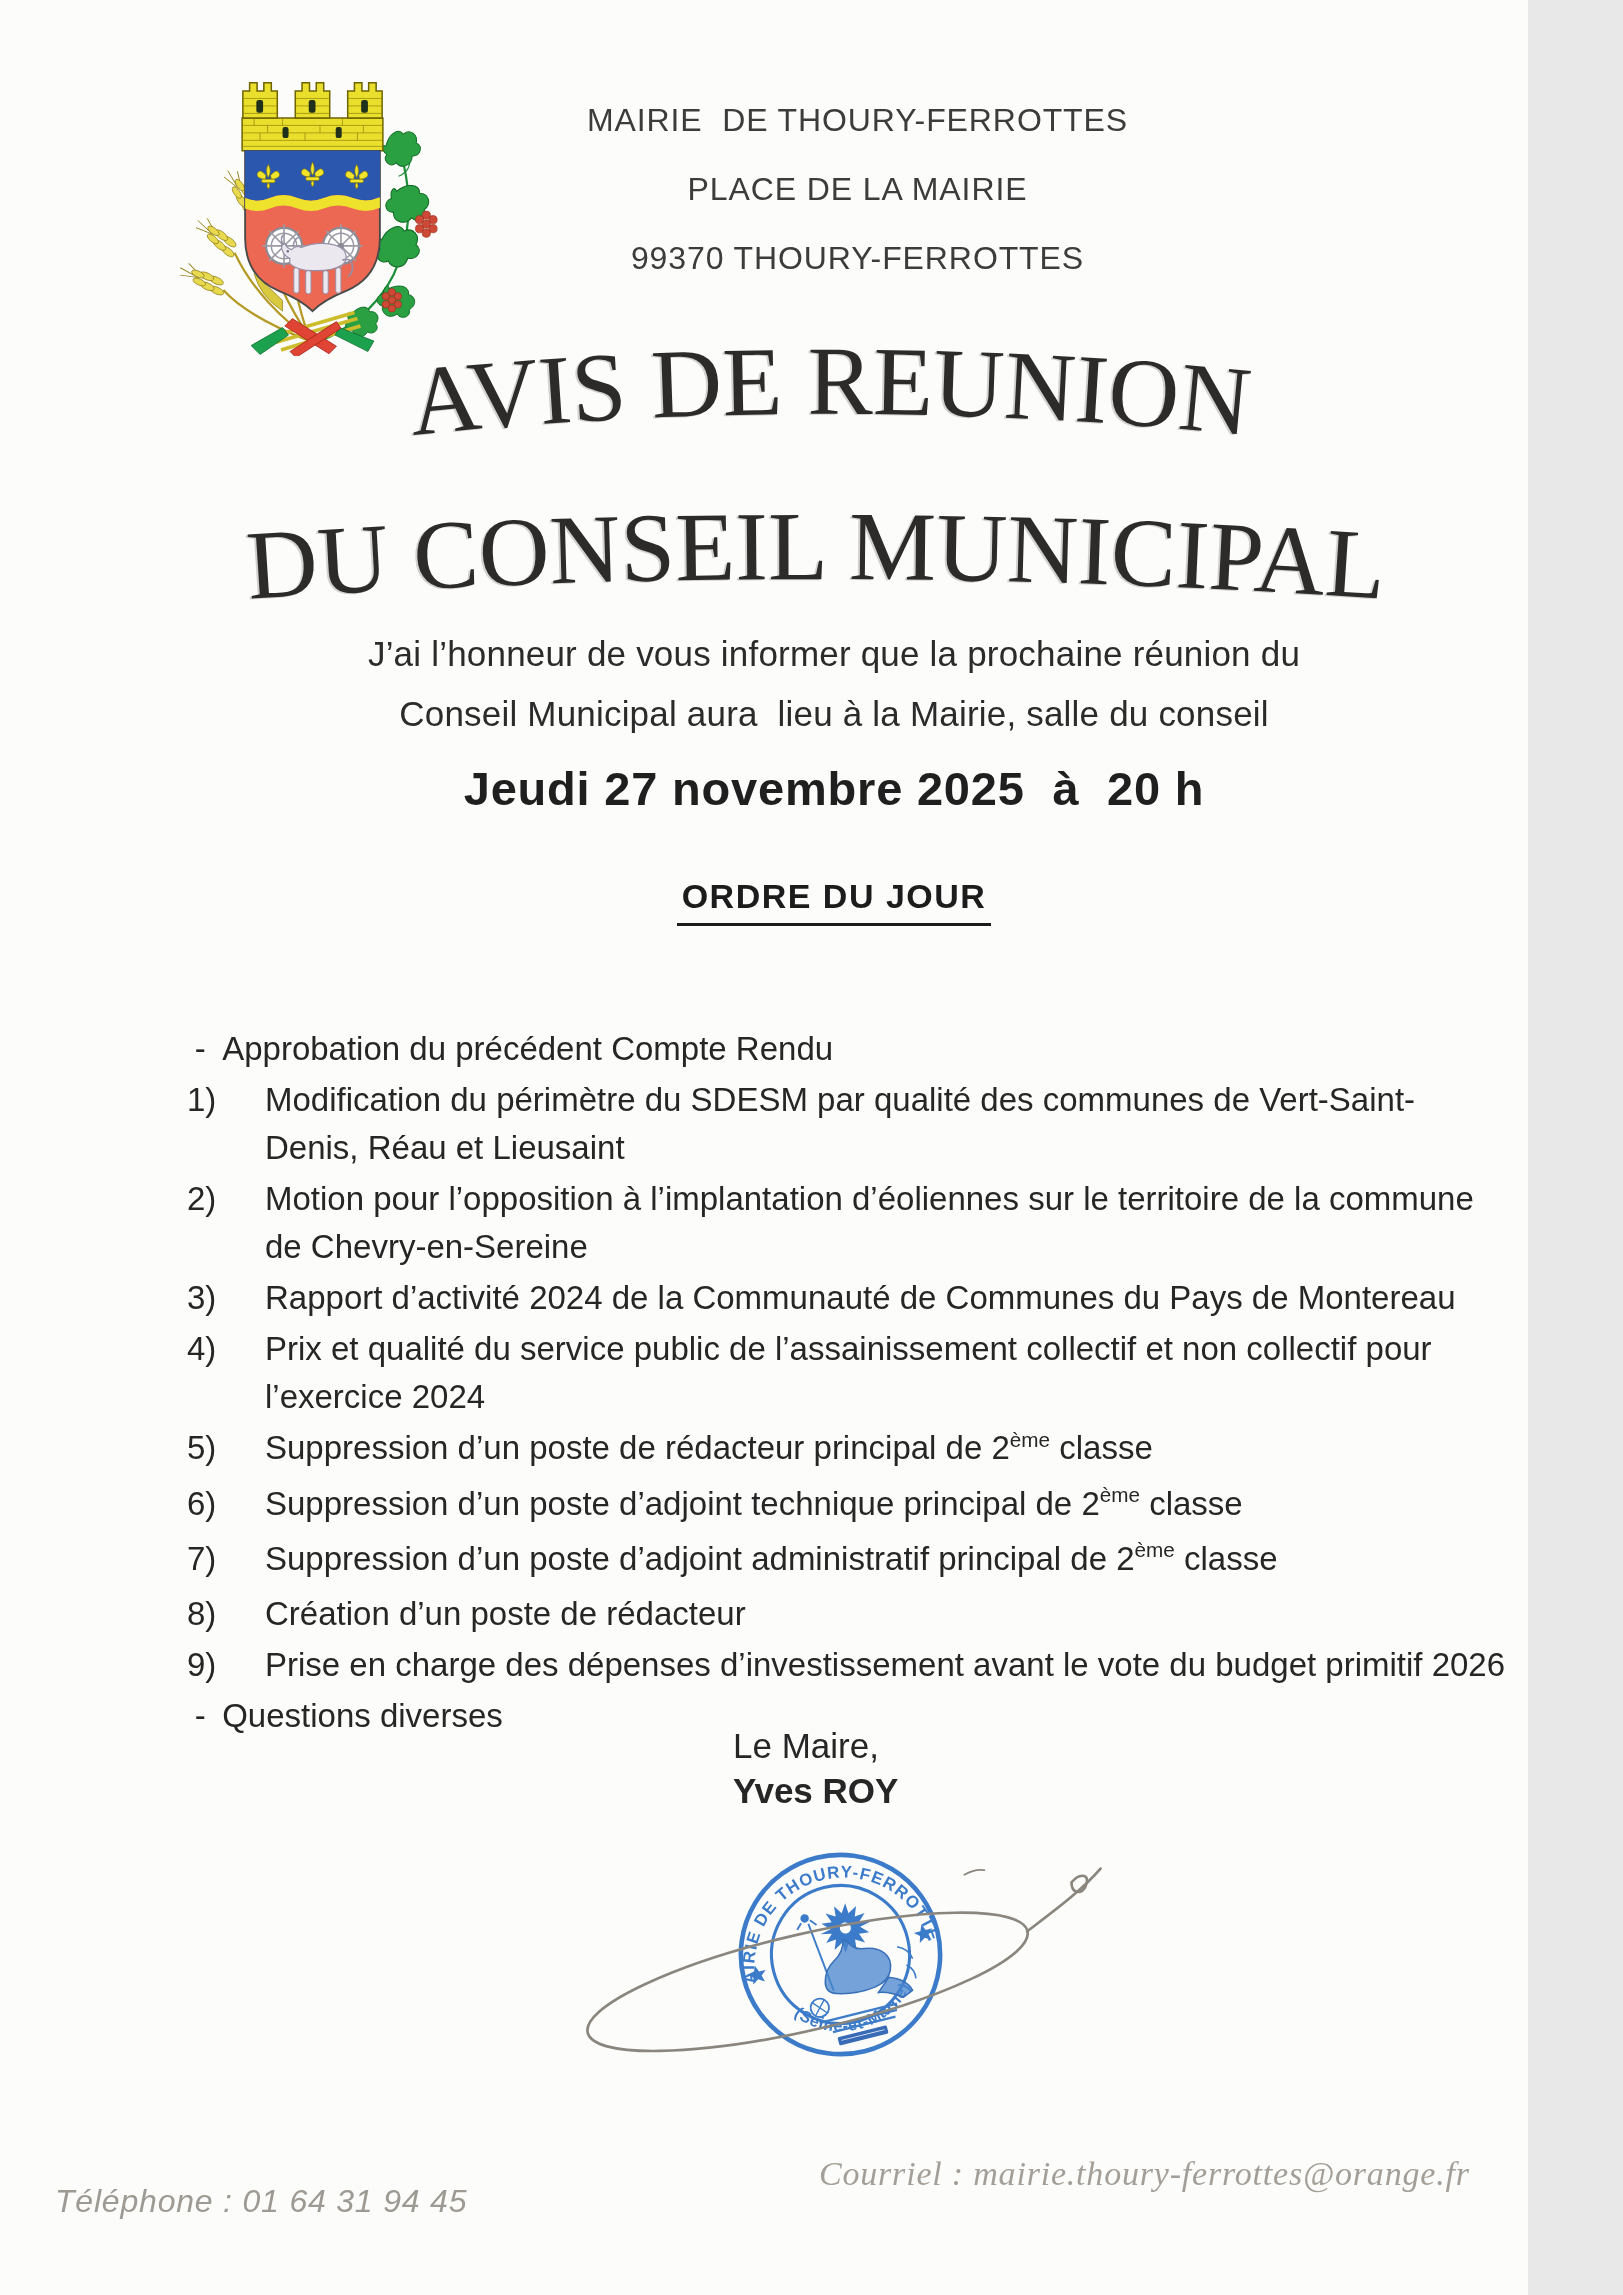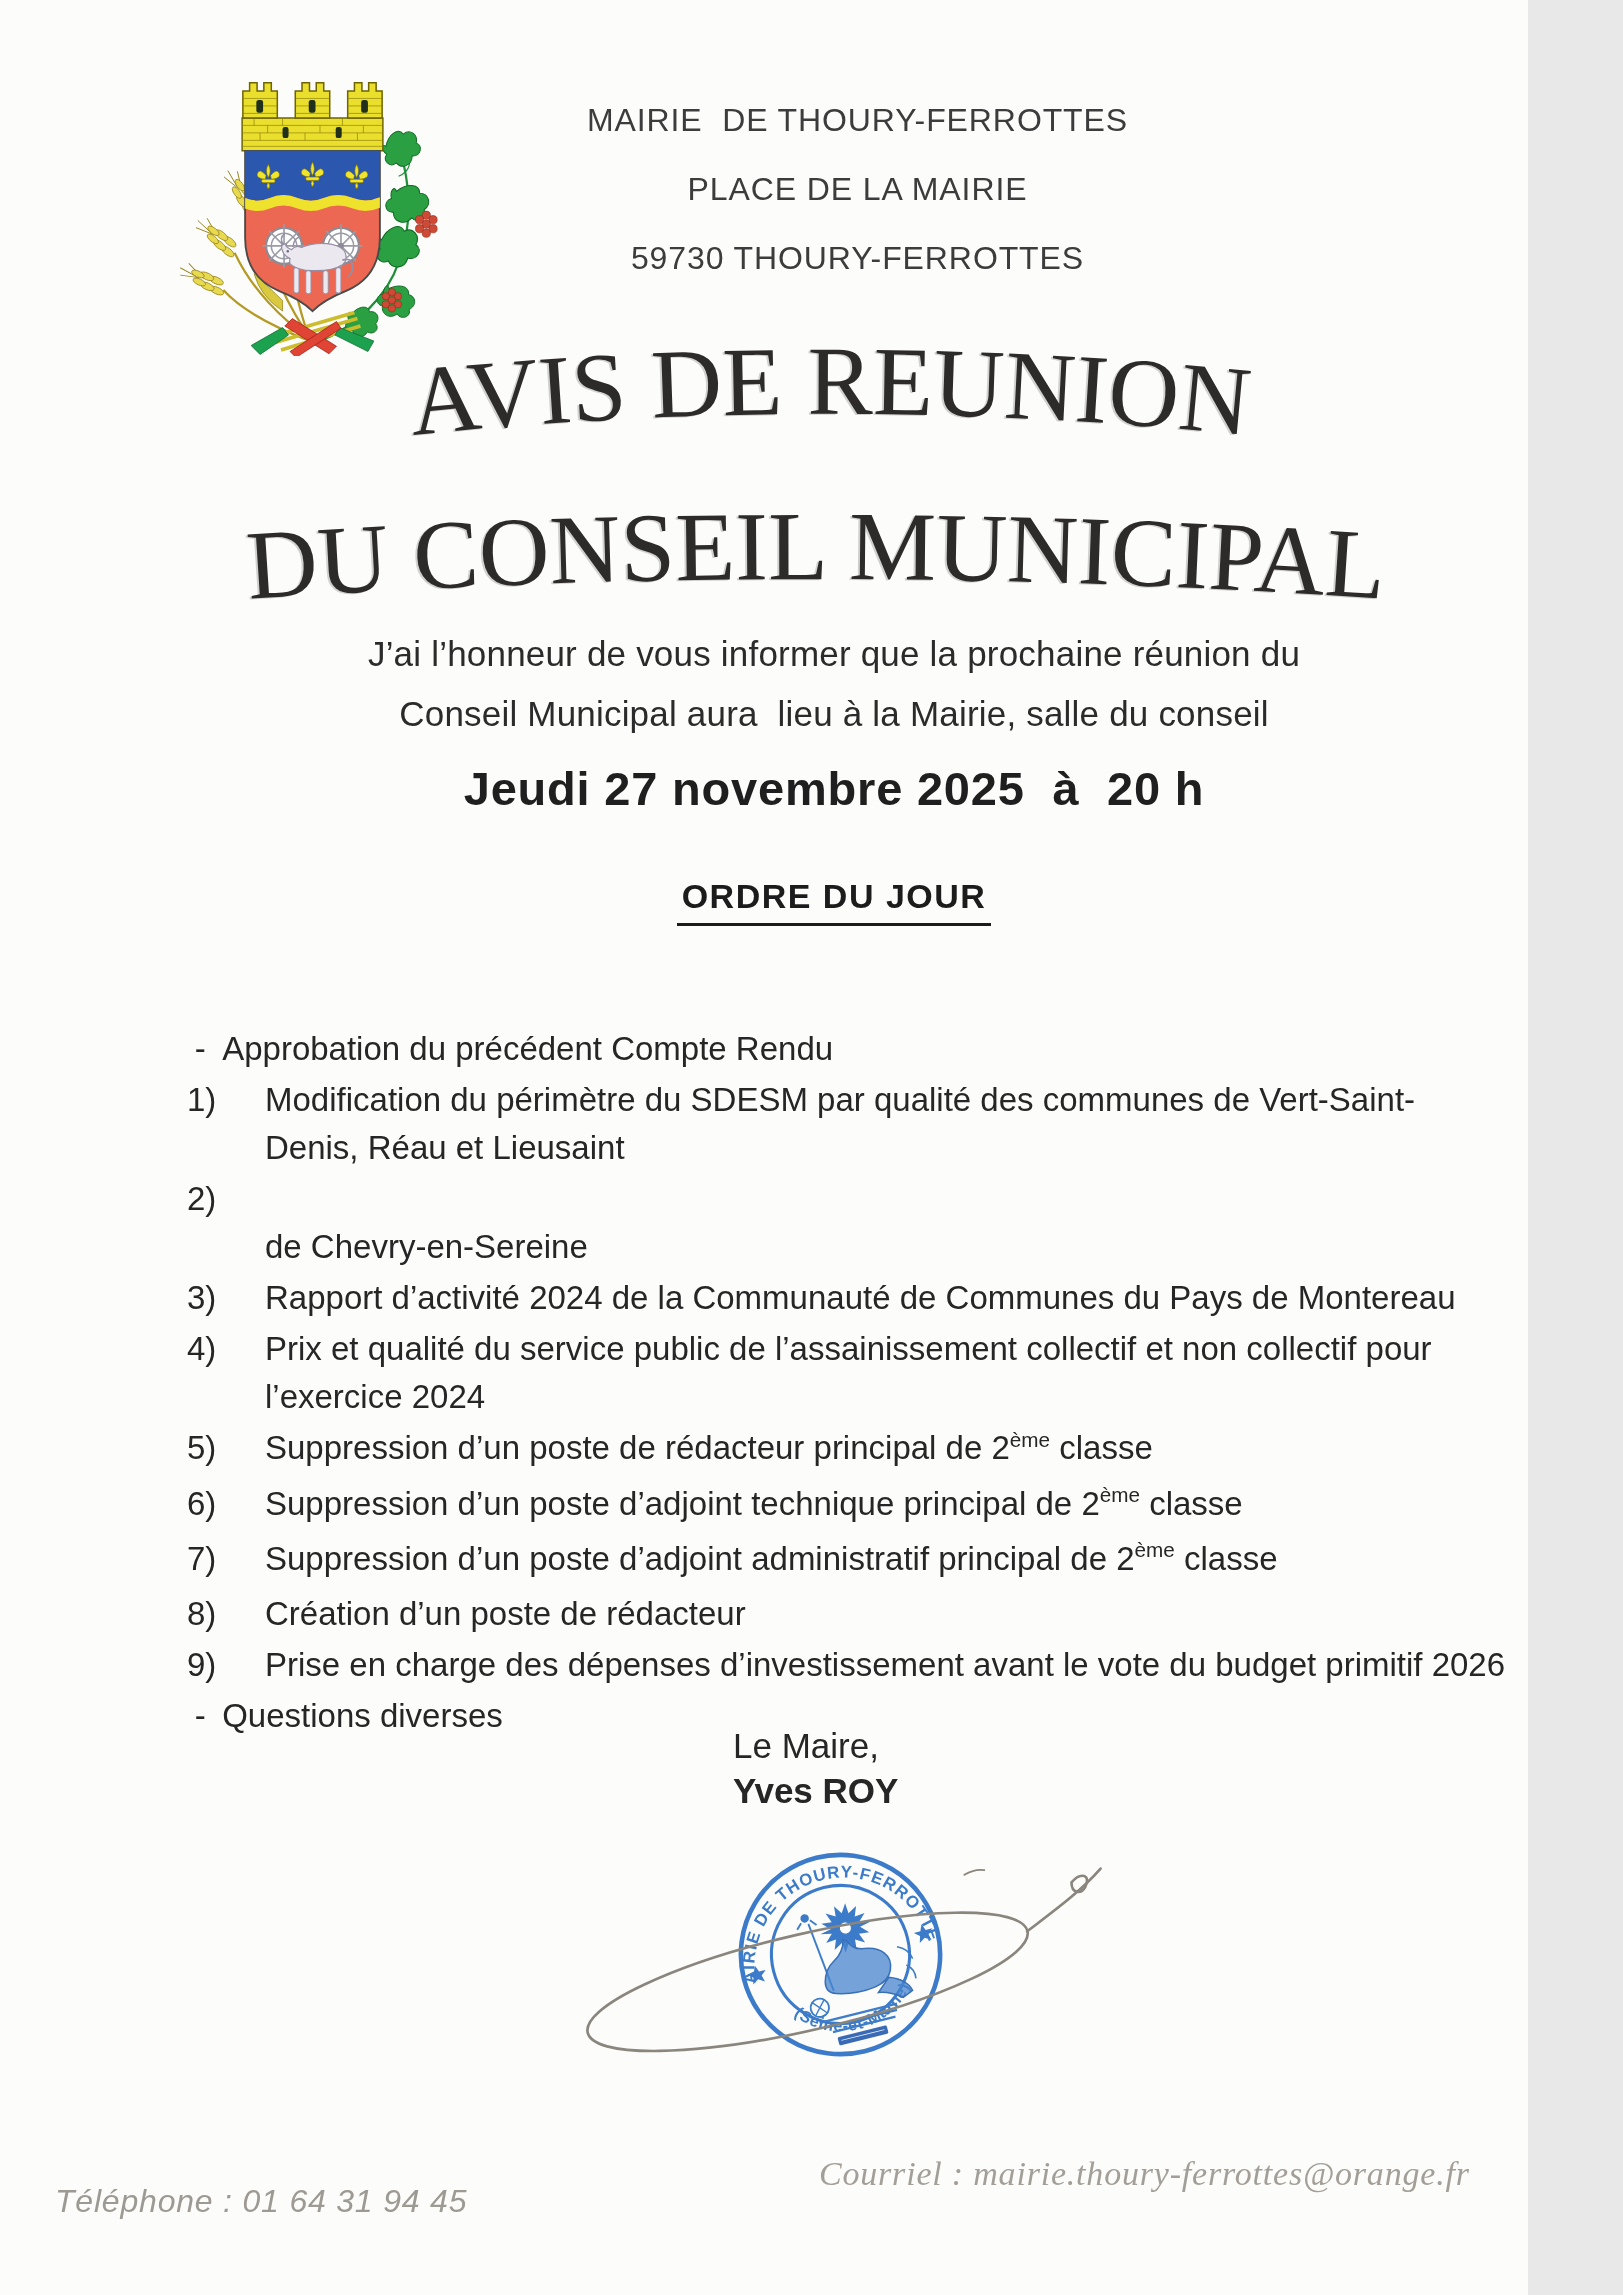--- a/index.html
+++ b/index.html
@@ -194,21 +194,21 @@
         <path d="M151,242 q-6,-10 2,-15 M164,244 q1,-12 10,-13" stroke="#968ea4" stroke-width="2" fill="none"></path>
         <path d="M230,262 q11,-4 13,6 q2,9 -5,16" stroke="#968ea4" stroke-width="2.4" fill="none"></path>
         <circle cx="157" cy="250" r="1.6" fill="#6d6580"></circle>
       </g>
     </g>
   </svg>
 
   <div class="abs org-block">
     <div>MAIRIE&nbsp; DE THOURY-FERROTTES</div>
     <div>PLACE DE LA MAIRIE</div>
-    <div>59730 THOURY-FERROTTES</div>
+    <div>99370 THOURY-FERROTTES</div>
   </div>
 
   <svg class="abs title-svg" width="1331" height="300" viewBox="0 0 1740 392">
     <defs>
       <path id="tp1" d="M 250,142 Q 895,64 1541,142" fill="none"></path>
       <path id="tp2" d="M 40,352 Q 877,286 1715,352" fill="none"></path>
     </defs>
     <text class="title-arc" font-size="128" text-anchor="middle">
       <textPath href="#tp1" startOffset="50%">AVIS DE REUNION</textPath>
     </text>
@@ -239,21 +239,21 @@
       <span class="num">1)</span>
       <span class="txt">
         <span>Modification du périmètre du SDESM par qualité des communes de Vert-Saint-</span><br>
         <span>Denis, Réau et Lieusaint</span>
       </span>
     </div>
 
     <div class="row">
       <span class="num">2)</span>
       <span class="txt">
-        <br>
+        <span>Motion pour l’opposition à l’implantation d’éoliennes sur le territoire de la commune</span><br>
         <span>de Chevry-en-Sereine</span>
       </span>
     </div>
 
     <div class="row">
       <span class="num">3)</span>
       <span class="txt">Rapport d’activité 2024 de la Communauté de Communes du Pays de Montereau</span>
     </div>
 
     <div class="row">

